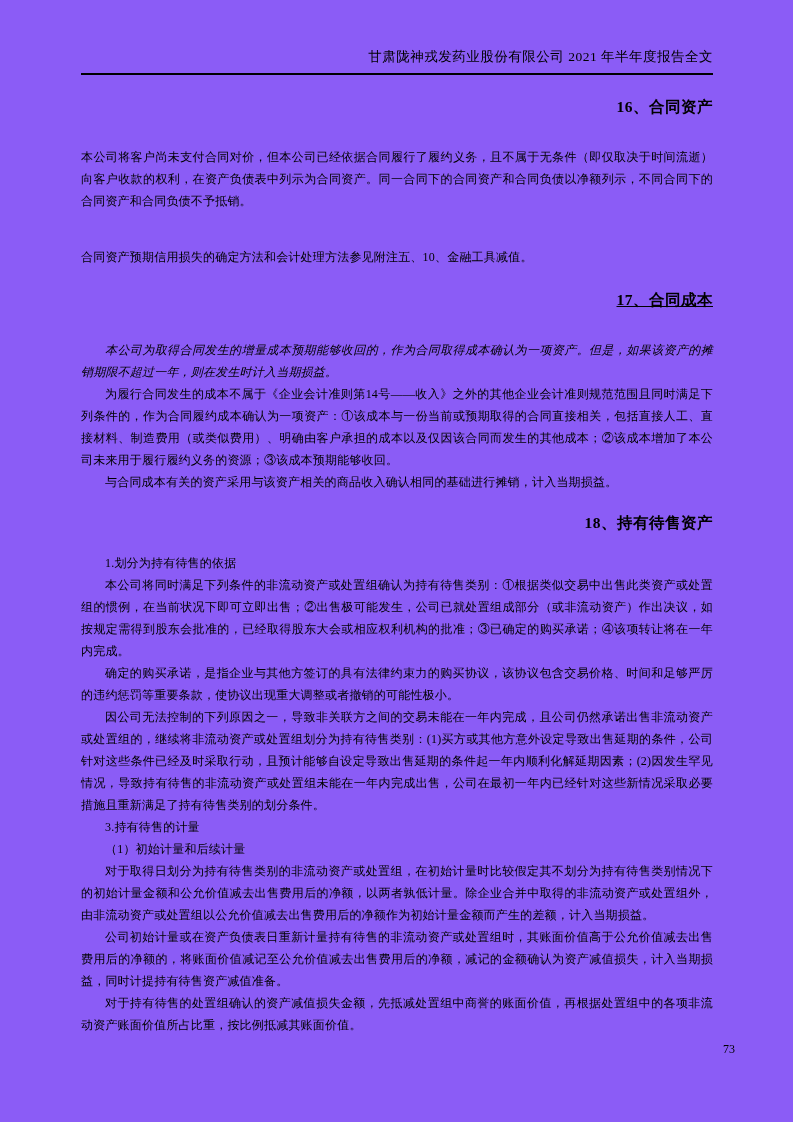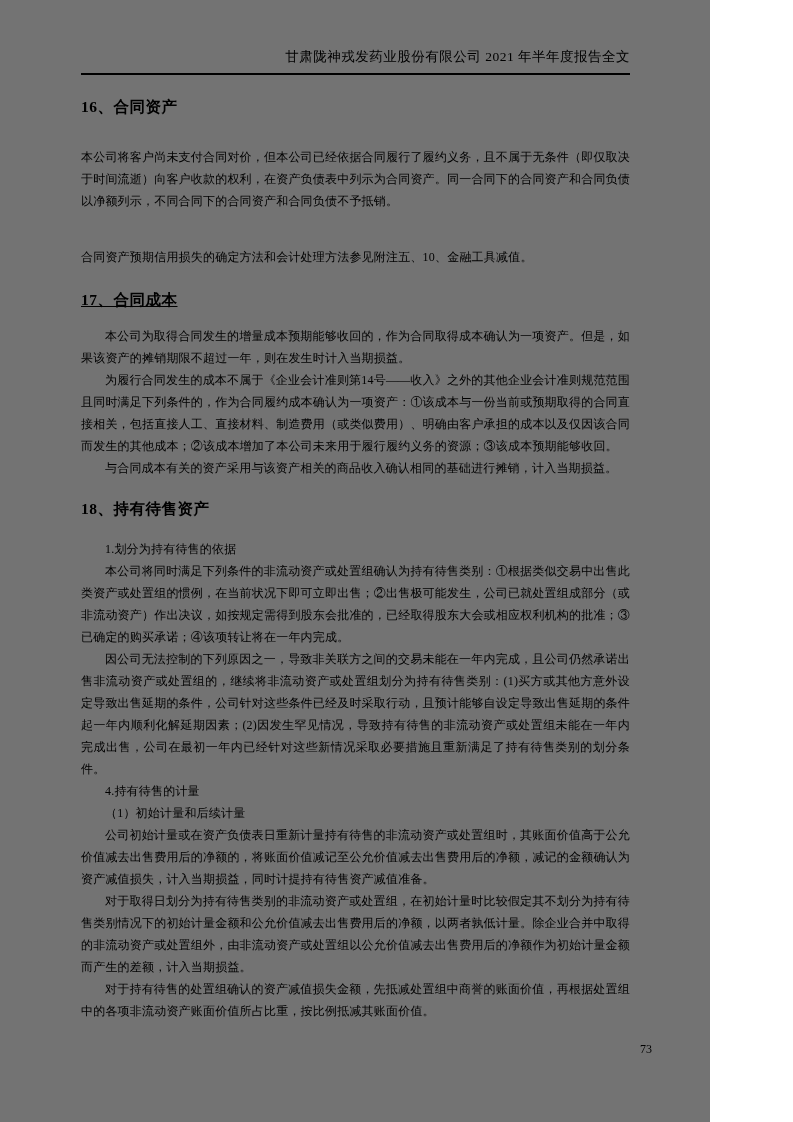--- a/index.html
+++ b/index.html
@@ -2,43 +2,44 @@
 <html><head>
 <meta charset="utf-8">
 <style>
   html, body {
     margin: 0;
     padding: 0;
     background: #ffffff;
   }
   .page {
     position: relative;
-    width: 710px;
+    width: 793px;
     height: 1122px;
-    background: #737373;
+    background: #8b5cf6;
     box-sizing: border-box;
     padding: 48px 80px 0 81px;
     font-family: "Liberation Serif", "DejaVu Serif", serif;
     color: #000000;
     overflow: hidden;
   }
   .header {
     text-align: right;
     font-size: 13.5px;
     line-height: 17px;
     padding-bottom: 8px;
     border-bottom: 2px solid #000000;
     letter-spacing: 0.5px;
   }
   h2.section-heading {
     font-size: 15.5px;
     font-weight: bold;
     margin: 0;
     margin-top: 22px;
     letter-spacing: 0.5px;
+    text-align: right;
   }
   section[data-name="section"] p {
     margin: 0;
     font-size: 12px;
     line-height: 22px;
     text-align: justify;
     letter-spacing: 0.2px;
   }
   section[data-name="section"] p.indent {
     text-indent: 2em;
@@ -58,31 +59,32 @@
   <div class="header" data-name="page-header">甘肃陇神戎发药业股份有限公司 2021 年半年度报告全文</div>
 
   <main data-name="document-body">
       <section data-name="section">
         <h2 class="section-heading" data-name="section-heading" style="margin-top: 22px;">16、合同资产</h2>
         <p data-name="paragraph" style="margin-top: 28px;">本公司将客户尚未支付合同对价，但本公司已经依据合同履行了履约义务，且不属于无条件（即仅取决于时间流逝）向客户收款的权利，在资产负债表中列示为合同资产。同一合同下的合同资产和合同负债以净额列示，不同合同下的合同资产和合同负债不予抵销。</p>
         <p data-name="paragraph" style="margin-top: 34px;">合同资产预期信用损失的确定方法和会计处理方法参见附注五、10、金融工具减值。</p>
       </section>
       <section data-name="section">
         <h2 class="section-heading" data-name="section-heading" style="margin-top: 22px; text-decoration: underline;">17、合同成本</h2>
-        <p data-name="paragraph" class="indent" style="margin-top: 14px;">本公司为取得合同发生的增量成本预期能够收回的，作为合同取得成本确认为一项资产。但是，如果该资产的摊销期限不超过一年，则在发生时计入当期损益。</p>
+        <p data-name="paragraph" class="indent" style="margin-top: 28px; font-style: italic;">本公司为取得合同发生的增量成本预期能够收回的，作为合同取得成本确认为一项资产。但是，如果该资产的摊销期限不超过一年，则在发生时计入当期损益。</p>
         <p data-name="paragraph" class="indent">为履行合同发生的成本不属于《企业会计准则第14号——收入》之外的其他企业会计准则规范范围且同时满足下列条件的，作为合同履约成本确认为一项资产：①该成本与一份当前或预期取得的合同直接相关，包括直接人工、直接材料、制造费用（或类似费用）、明确由客户承担的成本以及仅因该合同而发生的其他成本；②该成本增加了本公司未来用于履行履约义务的资源；③该成本预期能够收回。</p>
         <p data-name="paragraph" class="indent">与合同成本有关的资产采用与该资产相关的商品收入确认相同的基础进行摊销，计入当期损益。</p>
       </section>
       <section data-name="section">
         <h2 class="section-heading" data-name="section-heading" style="margin-top: 20px;">18、持有待售资产</h2>
         <p data-name="paragraph" class="indent" style="margin-top: 18px;">1.划分为持有待售的依据</p>
         <p data-name="paragraph" class="indent">本公司将同时满足下列条件的非流动资产或处置组确认为持有待售类别：①根据类似交易中出售此类资产或处置组的惯例，在当前状况下即可立即出售；②出售极可能发生，公司已就处置组成部分（或非流动资产）作出决议，如按规定需得到股东会批准的，已经取得股东大会或相应权利机构的批准；③已确定的购买承诺；④该项转让将在一年内完成。</p>
+        <p data-name="paragraph" class="indent">确定的购买承诺，是指企业与其他方签订的具有法律约束力的购买协议，该协议包含交易价格、时间和足够严厉的违约惩罚等重要条款，使协议出现重大调整或者撤销的可能性极小。</p>
         <p data-name="paragraph" class="indent">因公司无法控制的下列原因之一，导致非关联方之间的交易未能在一年内完成，且公司仍然承诺出售非流动资产或处置组的，继续将非流动资产或处置组划分为持有待售类别：(1)买方或其他方意外设定导致出售延期的条件，公司针对这些条件已经及时采取行动，且预计能够自设定导致出售延期的条件起一年内顺利化解延期因素；(2)因发生罕见情况，导致持有待售的非流动资产或处置组未能在一年内完成出售，公司在最初一年内已经针对这些新情况采取必要措施且重新满足了持有待售类别的划分条件。</p>
-        <p data-name="paragraph" class="indent">4.持有待售的计量</p>
+        <p data-name="paragraph" class="indent">3.持有待售的计量</p>
         <p data-name="paragraph" class="indent">（1）初始计量和后续计量</p>
+        <p data-name="paragraph" class="indent">对于取得日划分为持有待售类别的非流动资产或处置组，在初始计量时比较假定其不划分为持有待售类别情况下的初始计量金额和公允价值减去出售费用后的净额，以两者孰低计量。除企业合并中取得的非流动资产或处置组外，由非流动资产或处置组以公允价值减去出售费用后的净额作为初始计量金额而产生的差额，计入当期损益。</p>
         <p data-name="paragraph" class="indent">公司初始计量或在资产负债表日重新计量持有待售的非流动资产或处置组时，其账面价值高于公允价值减去出售费用后的净额的，将账面价值减记至公允价值减去出售费用后的净额，减记的金额确认为资产减值损失，计入当期损益，同时计提持有待售资产减值准备。</p>
-        <p data-name="paragraph" class="indent">对于取得日划分为持有待售类别的非流动资产或处置组，在初始计量时比较假定其不划分为持有待售类别情况下的初始计量金额和公允价值减去出售费用后的净额，以两者孰低计量。除企业合并中取得的非流动资产或处置组外，由非流动资产或处置组以公允价值减去出售费用后的净额作为初始计量金额而产生的差额，计入当期损益。</p>
         <p data-name="paragraph" class="indent">对于持有待售的处置组确认的资产减值损失金额，先抵减处置组中商誉的账面价值，再根据处置组中的各项非流动资产账面价值所占比重，按比例抵减其账面价值。</p>
       </section>
     </main>
 
   <div class="footer-page-number" data-name="page-number">73</div>
 </div>
 
 </body></html>

